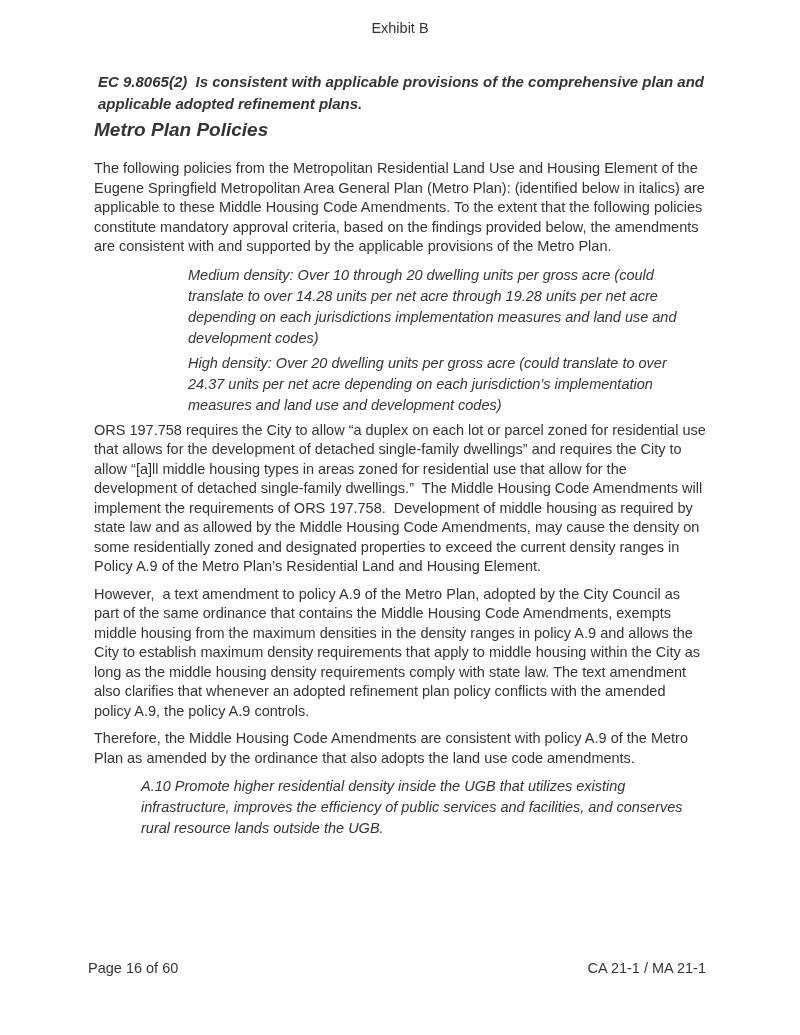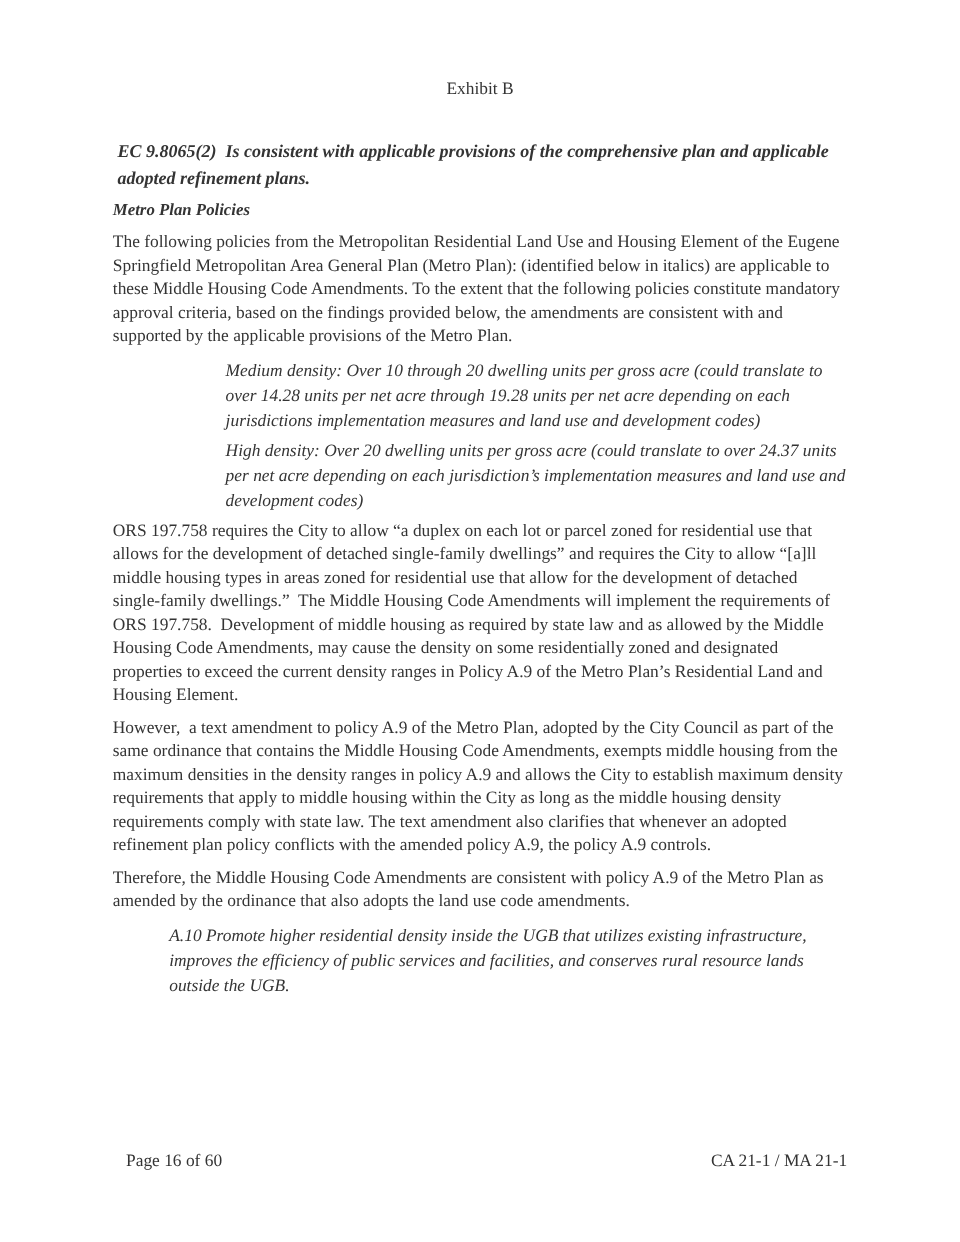--- a/index.html
+++ b/index.html
@@ -6,46 +6,46 @@
     margin: 0;
     padding: 0;
     background: #ffffff;
   }
   .page {
     position: relative;
     width: 800px;
     height: 1035px;
     background: #ffffff;
     box-sizing: border-box;
-    padding: 65px 94px 0 94px;
+    padding: 19px 94px 0 94px;
     overflow: hidden;
-    font-family: Liberation Serif, serif;
+    font-family: Liberation Sans, sans-serif;
     font-size: 14.5px;
     color: #343434;
     -webkit-font-smoothing: antialiased;
   }
   .exhibit-header {
     text-align: center;
     line-height: 18px;
     margin: 0 0 34px 0;
   }
   .criterion-heading {
     font-size: 15px;
     font-weight: bold;
     font-style: italic;
     line-height: 21.5px;
     margin: 0 0 6px 4px;
     white-space: pre-wrap;
   }
   .policies-heading {
-    font-size: 14px;
+    font-size: 19px;
     font-weight: bold;
     font-style: italic;
     line-height: 19px;
-    margin: 0 0 8px 0;
+    margin: 0 0 20px 0;
   }
   p.body-para {
     margin: 0 0 8px 0;
     line-height: 19.5px;
     white-space: pre-wrap;
   }
   .element-heading {
     font-style: italic;
     font-weight: normal;
     font-size: 14.5px;
@@ -61,21 +61,21 @@
   }
   .quote-level-2 {
     margin: 0 0 4px 94px;
     font-style: italic;
     line-height: 21px;
     white-space: pre-wrap;
   }
   .gap-after-quotes { margin-bottom: 5px; }
   .page-footer {
     position: absolute;
-    left: 105px;
+    left: 88px;
     right: 94px;
     top: 959px;
     display: flex;
     justify-content: space-between;
     line-height: 18px;
   }
 </style>
 </head>
 <body>
 

